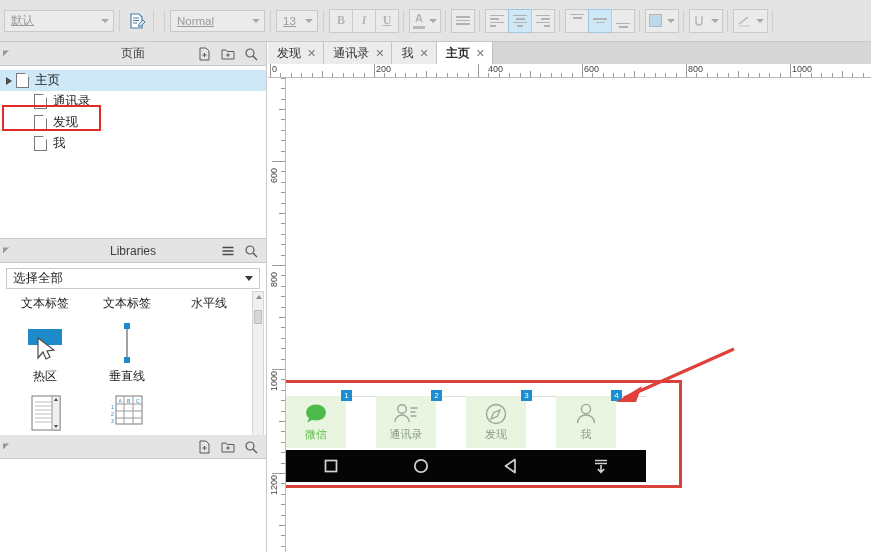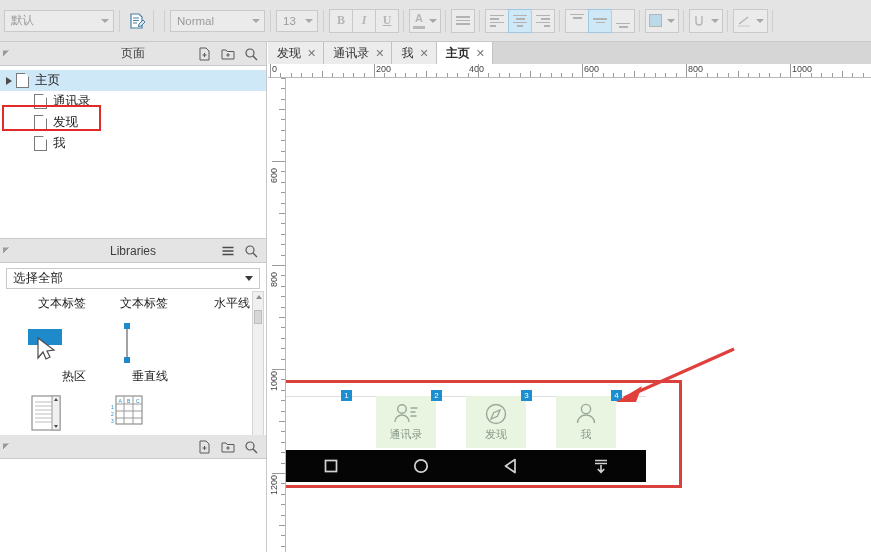--- a/index.html
+++ b/index.html
@@ -20,21 +20,21 @@
     background: #e4e4e4;
     border-bottom: 1px solid #c8c8c8;
     display: flex; align-items: center; padding: 0 4px;
   }
   .tb-sep { width:1px; height:22px; background:#cfcfcf; margin:0 5px; }
   .combo {
     height: 22px; background:#ebebeb; border:1px solid #c9c9c9;
     display:flex; align-items:center; color:#9a9a9a;
     padding: 0 4px 0 6px; font-size:11.5px; position:relative;
   }
-  .combo .cval { flex:1; white-space:nowrap; overflow:hidden; }
+  .combo .cval { flex:1; white-space:nowrap; overflow:hidden;text-decoration:underline; }
   .caret {
     width:0;height:0;border-left:4px solid transparent;border-right:4px solid transparent;
     border-top:4px solid #a8a8a8; margin-left:6px;
   }
   .c-style { width:110px; }
   .c-font { width:100px; }
   .c-weight { width:95px; }
   .c-size { width:42px; }
   .tb-btn {
     width:24px;height:24px;background:#ebebeb;border:1px solid #c9c9c9;
@@ -93,21 +93,21 @@
   .lib-panel { position:absolute; left:0; top:238px; width:267px; height:197px;
     background:#fff; border-right:1px solid #c9c9c9; border-top:1px solid #c9c9c9;}
   .lib-select {
     margin:5px 6px 2px 6px; height:21px; border:1px solid #c9c9c9; background:#fff;
     display:flex; align-items:center; padding:0 6px; font-size:12.5px; color:#1b1b1b;
   }
   .lib-select .caret2 { margin-left:auto; width:0;height:0;
     border-left:4.5px solid transparent;border-right:4.5px solid transparent;border-top:5px solid #3a3a3a;}
   .lib-grid { position:relative; padding:2px 0 0 0; height:160px; overflow:hidden; }
   .lib-row { display:flex; }
-  .lib-cell { width:82px; text-align:right; }
+  .lib-cell { width:82px; text-align:center; }
   .lib-cap { font-size:12px; color:#1b1b1b; margin-top:2px; }
   .lib-art { height:46px; display:flex; align-items:center; justify-content:center; }
   .lib-scroll { position:absolute; right:2px; top:0; width:12px; height:160px; background:#f0f0f0; border:1px solid #d5d5d5;}
   .lib-scroll .thumb { position:absolute; left:1px; top:18px; width:8px; height:14px; background:#d6d6d6; border:1px solid #bdbdbd;}
   .lib-scroll .ar { position:absolute; left:3px; width:0;height:0;border-left:3px solid transparent;border-right:3px solid transparent;}
   .lib-scroll .ar.up { top:3px; border-bottom:4px solid #8e8e8e; }
   .lib-scroll .ar.dn { bottom:3px; border-top:4px solid #8e8e8e; }
 
   .masters-panel { position:absolute; left:0; top:435px; width:267px; height:117px;
     background:#fff; border-right:1px solid #c9c9c9; }
@@ -516,21 +516,21 @@
       <span class="rh-tick" style="left: 106px; height: 13px;"></span>
       <span class="rh-tick" style="left: 116.4px; height: 4px;"></span>
       <span class="rh-tick" style="left: 126.8px; height: 4px;"></span>
       <span class="rh-tick" style="left: 137.2px; height: 4px;"></span>
       <span class="rh-tick" style="left: 147.6px; height: 4px;"></span>
       <span class="rh-tick" style="left: 158px; height: 6px;"></span>
       <span class="rh-tick" style="left: 168.4px; height: 4px;"></span>
       <span class="rh-tick" style="left: 178.8px; height: 4px;"></span>
       <span class="rh-tick" style="left: 189.2px; height: 4px;"></span>
       <span class="rh-tick" style="left: 199.6px; height: 4px;"></span>
-      <span class="rh-lab" style="left: 201px;">400</span>
+      <span class="rh-lab" style="left: 220px;">400</span>
       <span class="rh-tick" style="left: 210px; height: 13px;"></span>
       <span class="rh-tick" style="left: 220.4px; height: 4px;"></span>
       <span class="rh-tick" style="left: 230.8px; height: 4px;"></span>
       <span class="rh-tick" style="left: 241.2px; height: 4px;"></span>
       <span class="rh-tick" style="left: 251.6px; height: 4px;"></span>
       <span class="rh-tick" style="left: 262px; height: 6px;"></span>
       <span class="rh-tick" style="left: 272.4px; height: 4px;"></span>
       <span class="rh-tick" style="left: 282.8px; height: 4px;"></span>
       <span class="rh-tick" style="left: 293.2px; height: 4px;"></span>
       <span class="rh-tick" style="left: 303.6px; height: 4px;"></span>
@@ -624,20 +624,29 @@
       <span class="rv-tick" style="top: 447px; width: 6px;"></span>
       <span class="rv-tick" style="top: 457.4px; width: 4px;"></span>
       <span class="rv-tick" style="top: 467.8px; width: 4px;"></span>
     </div>
 
   <div class="canvas">
 
     <div class="hline" style="top:318px;"></div>
 
     <div class="tabstrip">
+      <div class="tabitem on" style="left:0px">
+        <span>
+          <svg width="26" height="24" viewBox="0 0 26 24">
+            <ellipse cx="13" cy="10.5" rx="10" ry="8" fill="#4cbb4c"></ellipse>
+            <path d="M6.5 15.5l-2.5 5 6-3z" fill="#4cbb4c"></path>
+          </svg>
+        </span>
+        <span class="cap">微信</span>
+      </div>
       <div class="badge" style="left:55px;top:-6px">
         <span>1</span>
       </div>
 
       <div class="tabitem" style="left:90px">
         <span>
           <svg width="28" height="24" viewBox="0 0 28 24">
             <circle cx="10" cy="7" r="4.3" fill="none" stroke="#9aa89a" stroke-width="1.4"></circle>
             <path d="M3 20c0-4.2 3.2-7 7-7s7 2.8 7 7" fill="none" stroke="#9aa89a" stroke-width="1.4"></path>
             <path d="M18.5 6h7M18.5 10h5M18.5 14h6" stroke="#9aa89a" stroke-width="1.3"></path>

